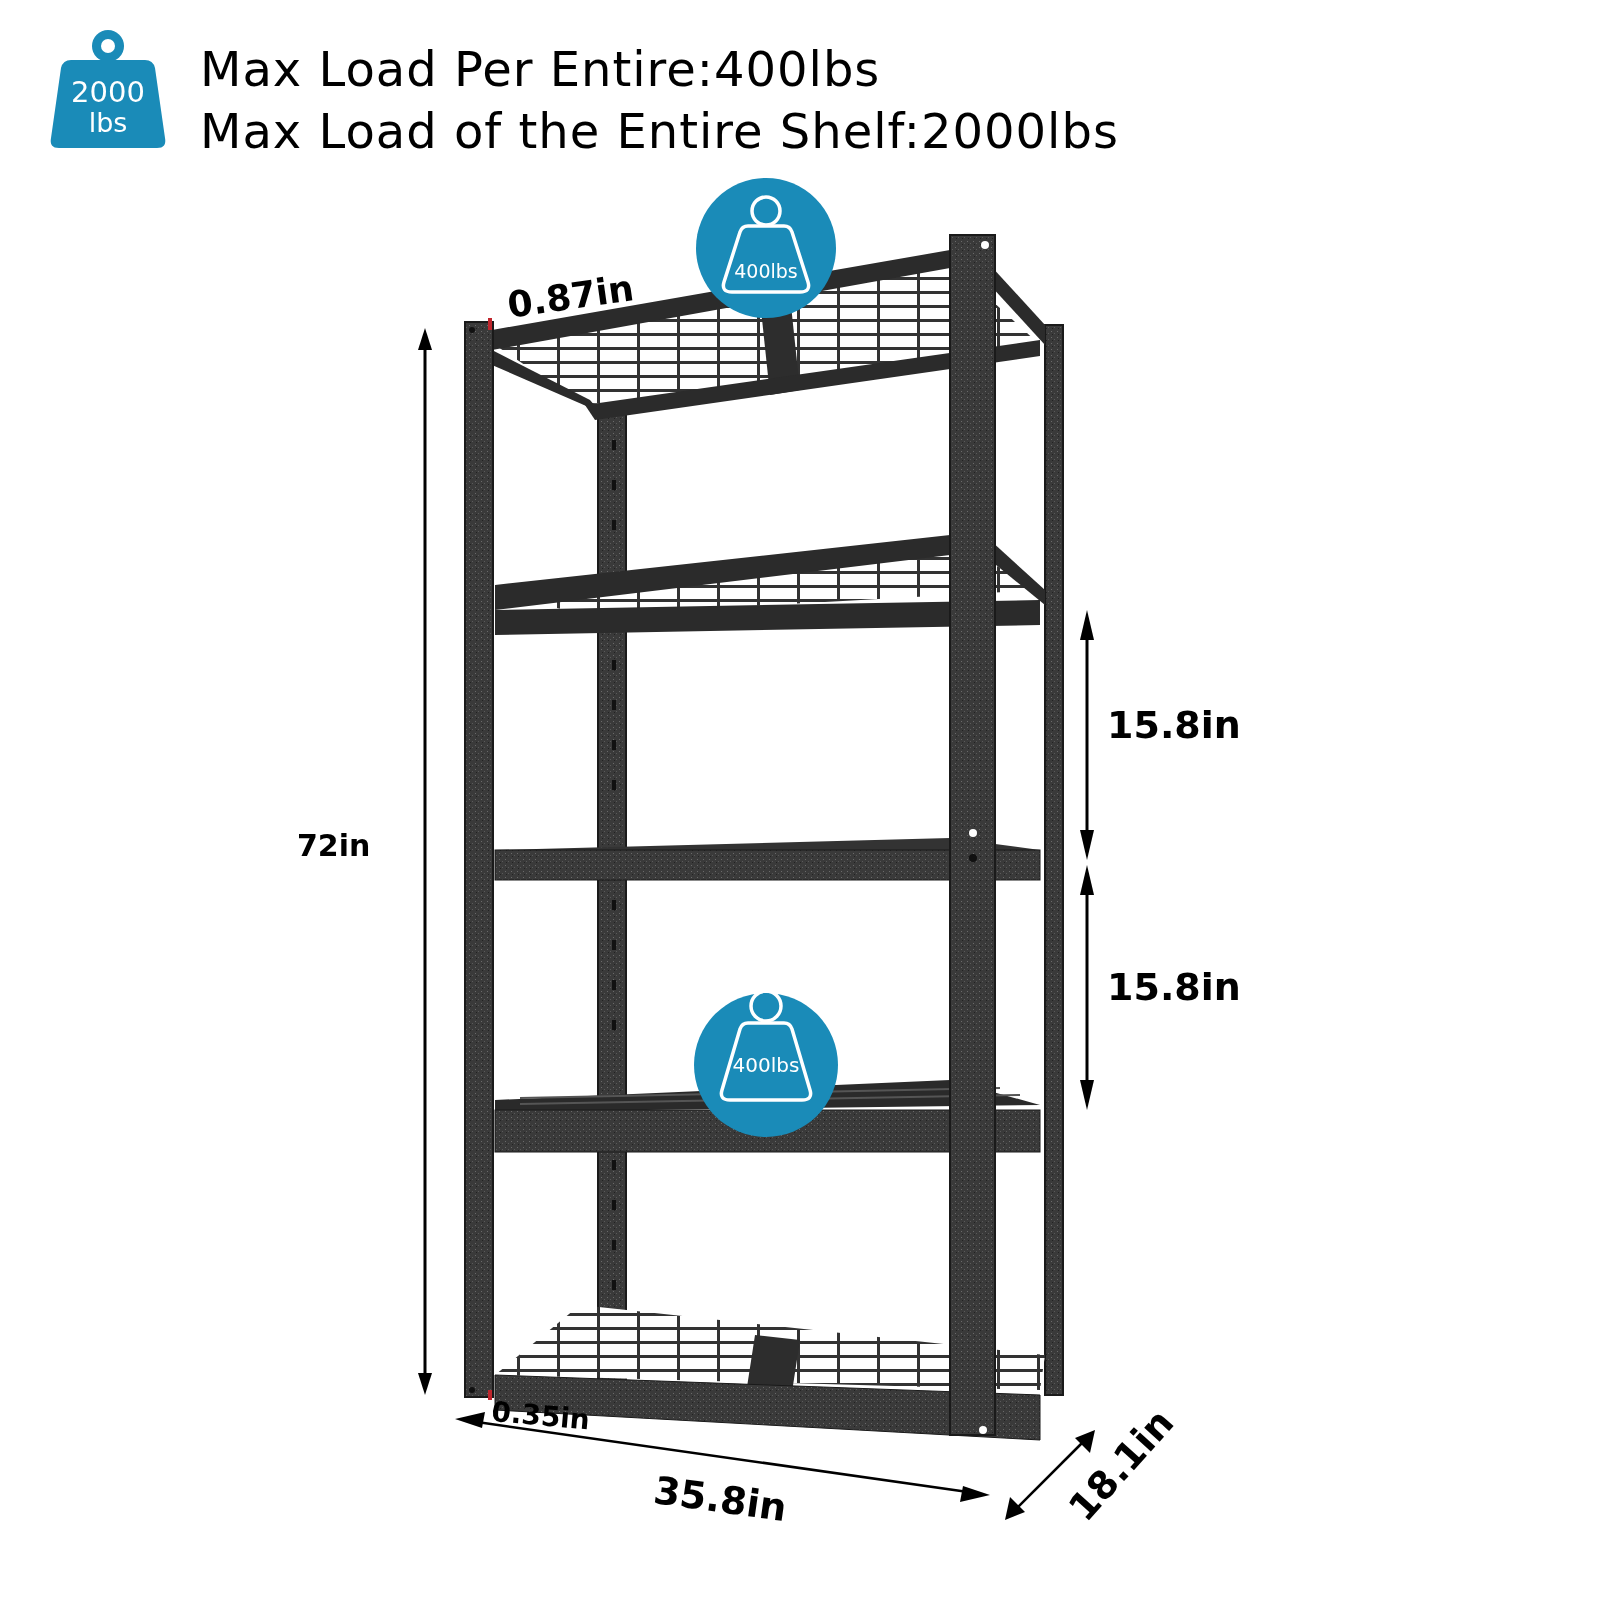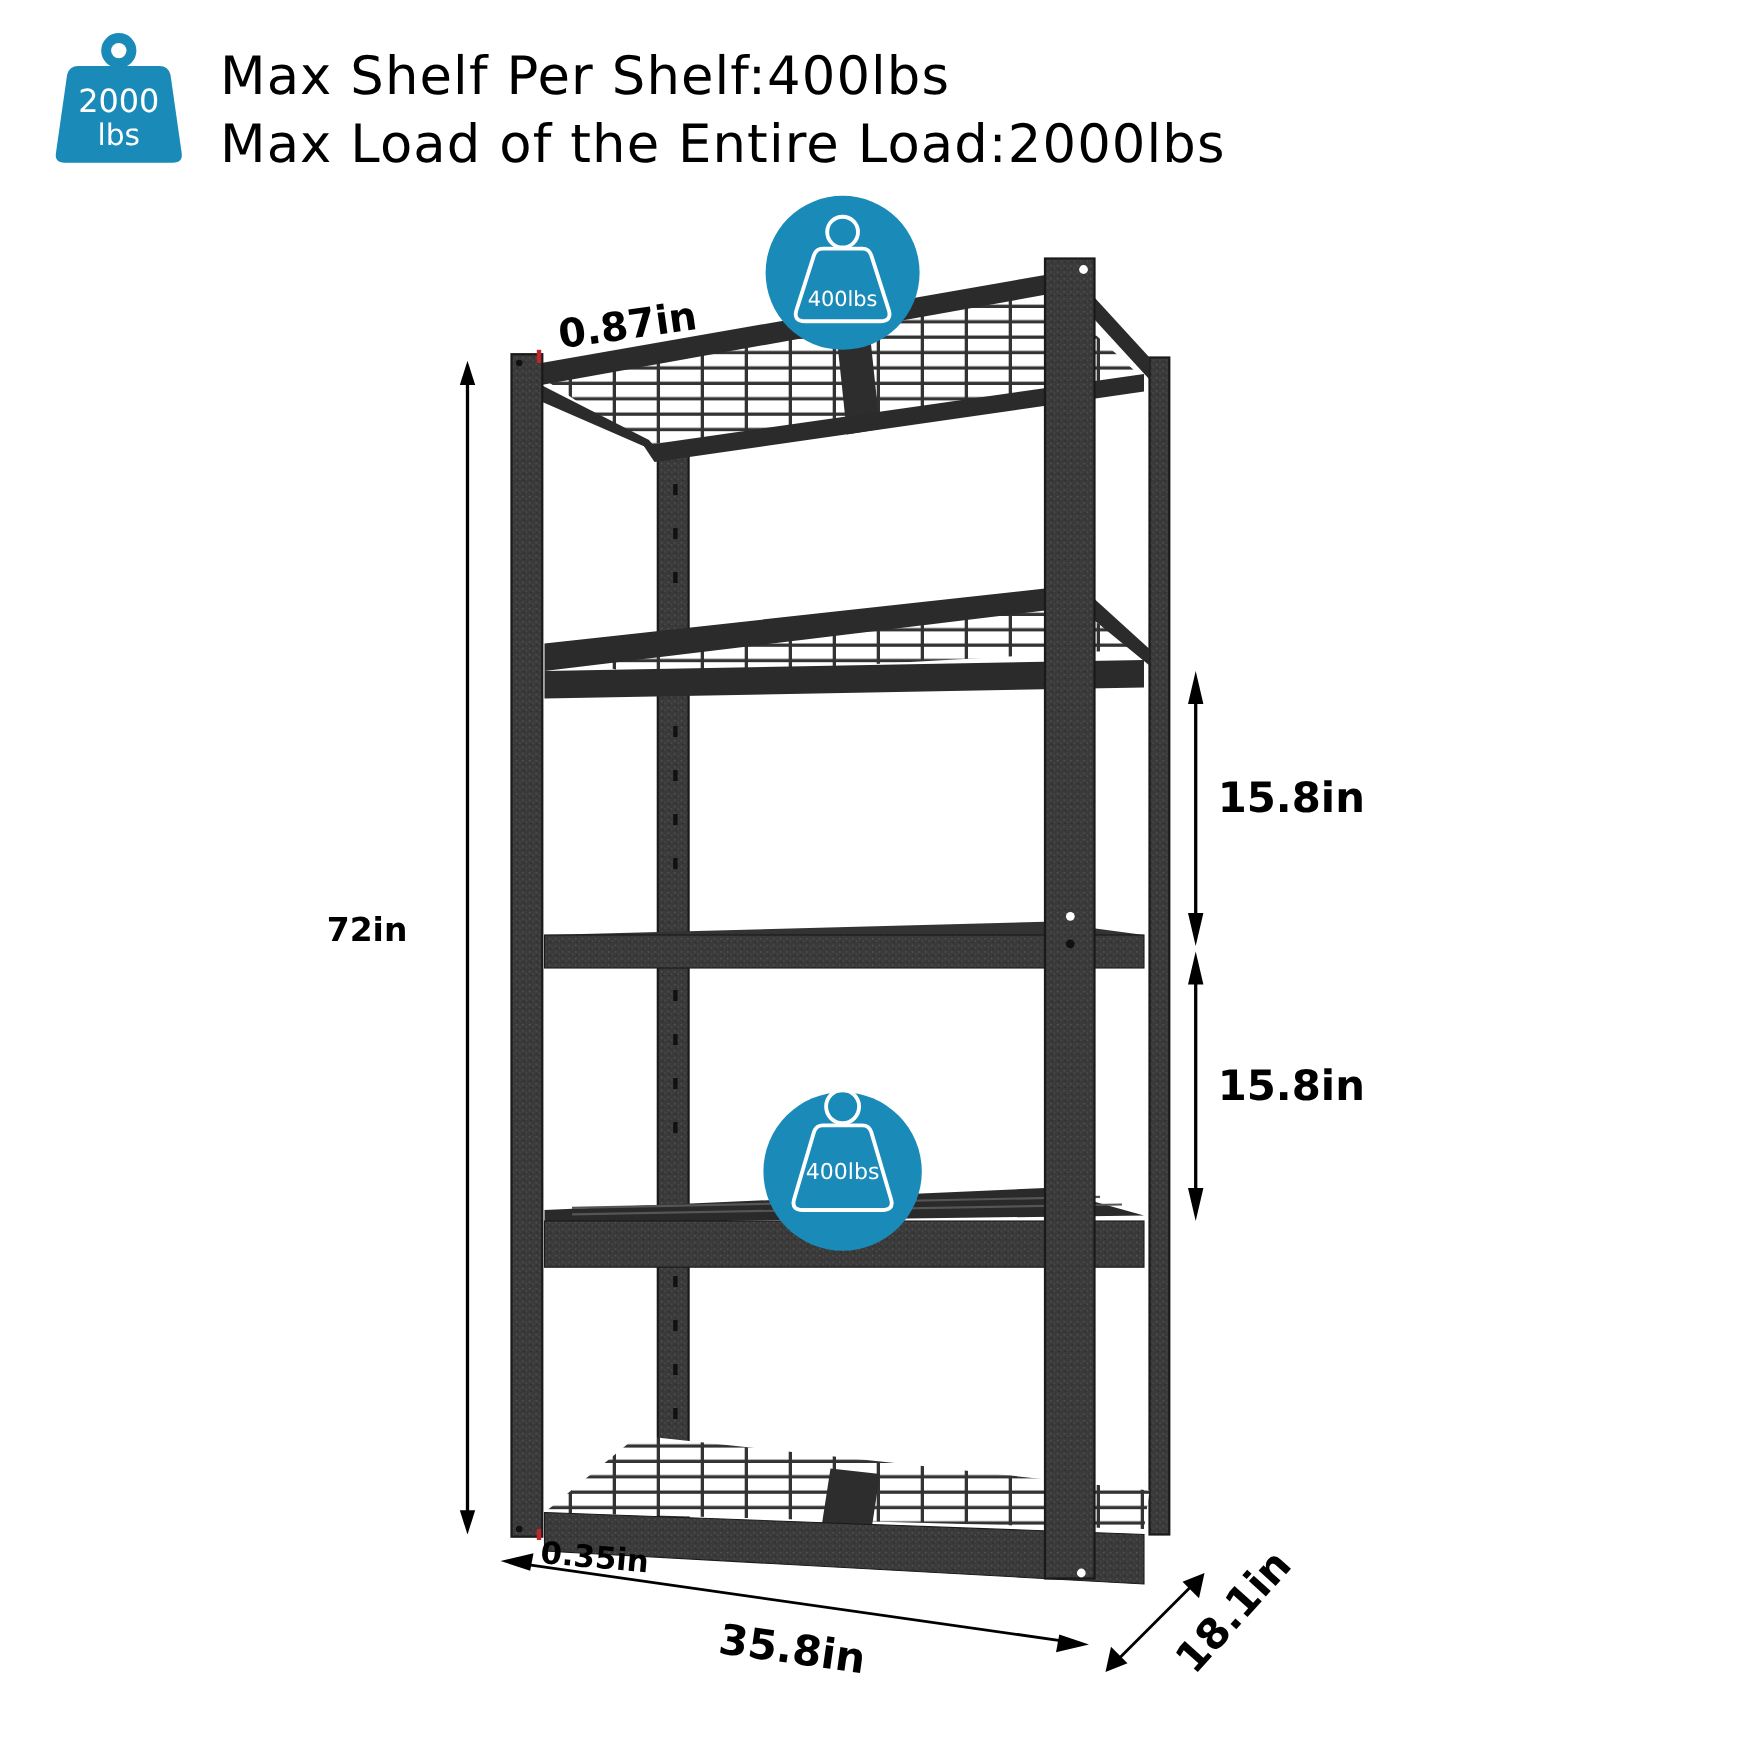--- a/index.html
+++ b/index.html
@@ -17,22 +17,22 @@
   <svg width="118" height="124" viewBox="0 0 118 124">
     <circle cx="59" cy="20" r="16" fill="#1a8bb8"></circle>
     <circle cx="59" cy="20" r="7" fill="#ffffff"></circle>
     <path d="M22 34 L96 34 Q104 34 106 42 L116 112 Q118 122 108 122 L10 122 Q0 122 2 112 L12 42 Q14 34 22 34 Z" fill="#1a8bb8"></path>
     <text x="59" y="76" text-anchor="middle" font-family="DejaVu Sans, sans-serif" font-size="29" fill="#ffffff">2000</text>
     <text x="59" y="106" text-anchor="middle" font-family="DejaVu Sans, sans-serif" font-size="27" fill="#ffffff">lbs</text>
   </svg>
 </div>
 
 <div class="header-text">
-  <div>Max Shelf Per Shelf:400lbs</div>
-  <div>Max Load of the Entire Load:2000lbs</div>
+  <div>Max Load Per Entire:400lbs</div>
+  <div>Max Load of the Entire Shelf:2000lbs</div>
 </div>
 
 <svg class="art" width="1600" height="1600" viewBox="0 0 1600 1600">
   <defs>
     <pattern id="grid" width="40" height="14" patternUnits="userSpaceOnUse">
       <rect width="40" height="14" fill="#ffffff"></rect>
       <rect x="0" y="11" width="40" height="3" fill="#333"></rect>
       <rect x="37" y="0" width="3" height="14" fill="#333"></rect>
     </pattern>
     <pattern id="speckle" width="6" height="6" patternUnits="userSpaceOnUse">

